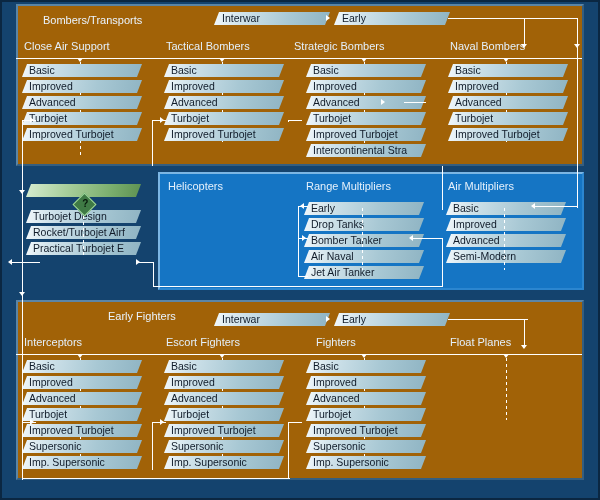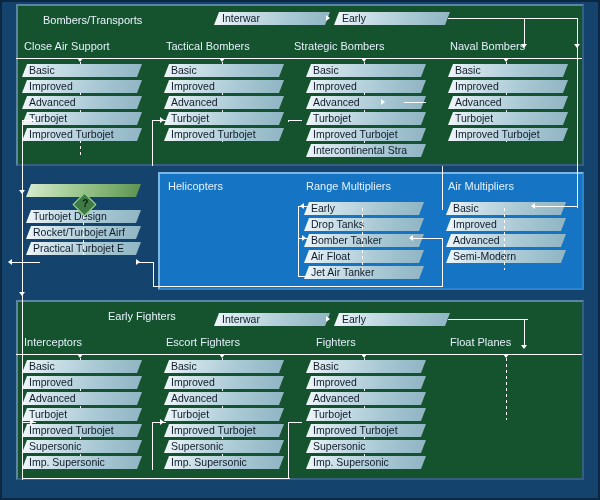--- a/index.html
+++ b/index.html
@@ -4,21 +4,21 @@
 <style>
   html,body{margin:0;padding:0;background:#0a1c2e;}
   body{width:600px;height:500px;overflow:hidden;
        font-family:"Liberation Sans","DejaVu Sans",sans-serif;}
 
   #root{position:relative;width:600px;height:500px;background:#14436e;overflow:hidden;}
   
   #root::before{content:"";position:absolute;inset:0;border:2px solid #0b2742;pointer-events:none;z-index:60;}
 
   .panel{position:absolute;box-sizing:border-box;}
-  .panel.dark{background:#14532d;border:2px solid #355e7f;border-top-color:#5b85a6;border-left-color:#5b85a6;}
+  .panel.dark{background:#a16207;border:2px solid #355e7f;border-top-color:#5b85a6;border-left-color:#5b85a6;}
   .panel.blue{background:#1575c4;border:2px solid #2b86d0;border-top-color:#7cb6e4;border-left-color:#7cb6e4;}
 
   .panel-title{position:absolute;color:#eaf4ff;font-size:11px;white-space:nowrap;}
   .col-title{position:absolute;color:#e4f0fb;font-size:11px;white-space:nowrap;}
 
   
   .tech{position:absolute;height:13px;box-sizing:border-box;
         color:#111c2a;font-size:10.5px;line-height:13px;
         padding-left:7px;white-space:nowrap;overflow:hidden;
         background:linear-gradient(100deg,#f2f8fb 0%,#cfe2ea 22%,#a8c8d4 62%,#8fb4c3 100%);
@@ -138,21 +138,21 @@
 
   <div class="panel blue" style="left:158px;top:172px;width:426px;height:118px;">
     <div class="col-title" style="left:8px;top:6px;">Helicopters</div>
     <div class="col-title" style="left:146px;top:6px;">Range Multipliers</div>
     <div class="col-title" style="left:288px;top:6px;">Air Multipliers</div>
 
     <div class="col-clip" style="left:144px;top:28px;width:130px;height:86px;">
       <div class="tech" style="left:0;top:0;width:120px;">Early</div>
       <div class="tech" style="left:0;top:16px;width:120px;">Drop Tanks</div>
       <div class="tech" style="left:0;top:32px;width:120px;">Bomber Tanker</div>
-      <div class="tech" style="left:0;top:48px;width:120px;">Air Float</div>
+      <div class="tech" style="left:0;top:48px;width:120px;">Air Naval</div>
       <div class="tech" style="left:0;top:64px;width:120px;">Jet Air Tanker</div>
     </div>
     <div class="chain" style="left:202px;top:34px;height:62px;"></div>
 
     <div class="col-clip" style="left:286px;top:28px;width:130px;height:86px;">
       <div class="tech" style="left:0;top:0;width:120px;">Basic</div>
       <div class="tech" style="left:0;top:16px;width:120px;">Improved</div>
       <div class="tech" style="left:0;top:32px;width:120px;">Advanced</div>
       <div class="tech" style="left:0;top:48px;width:120px;">Semi-Modern</div>
     </div>

